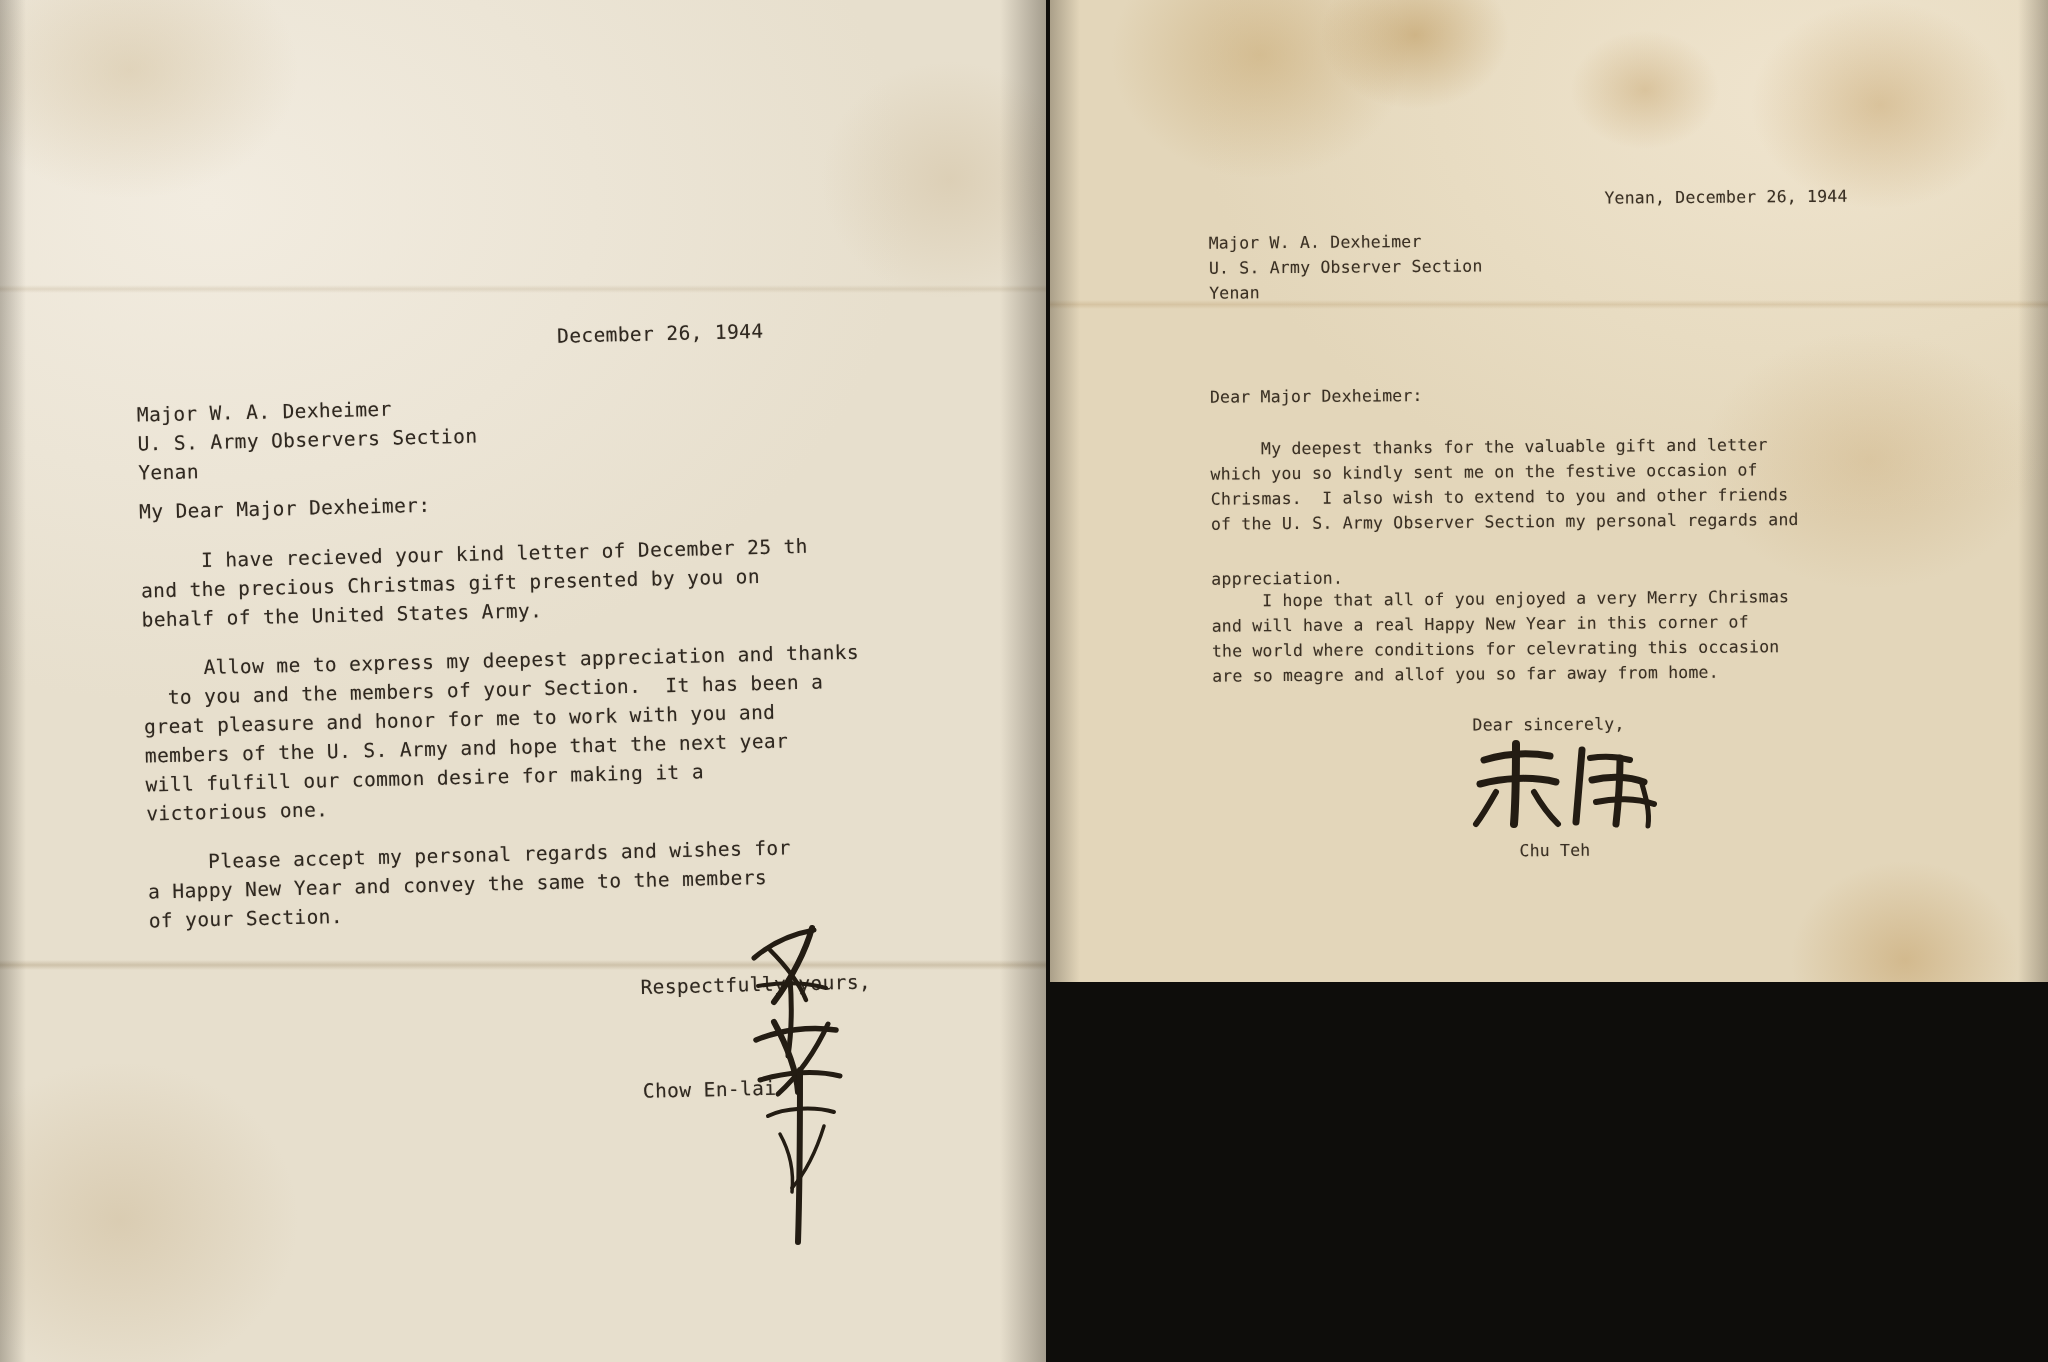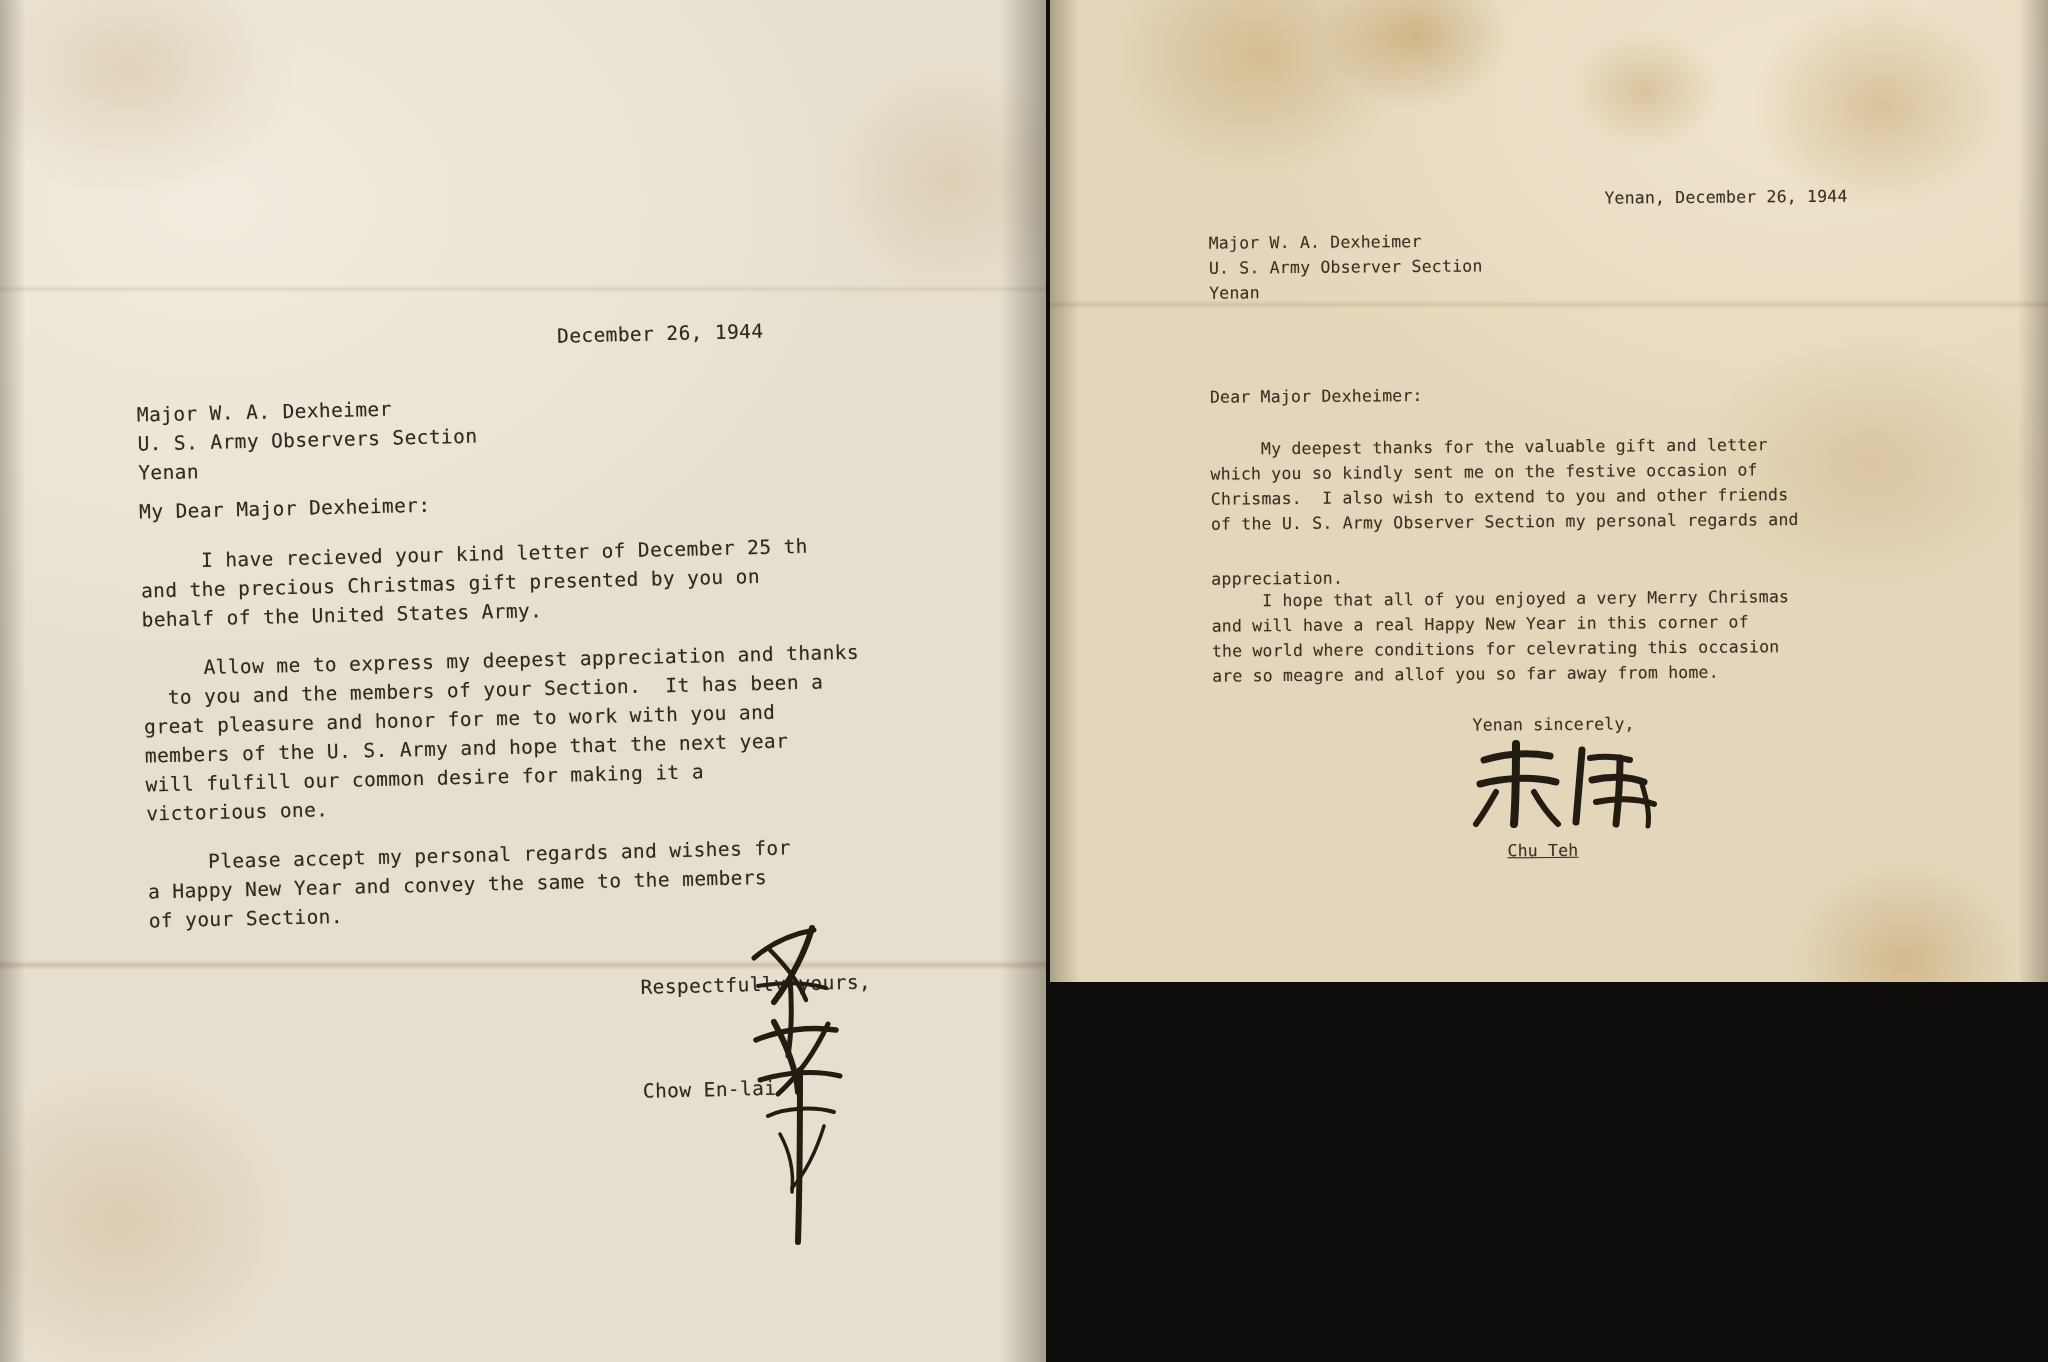--- a/index.html
+++ b/index.html
@@ -201,22 +201,22 @@
       <div class="rt" style="left:160px; top:459px;">which you so kindly sent me on the festive occasion of</div>
       <div class="rt" style="left:160px; top:484px;">Chrismas.  I also wish to extend to you and other friends</div>
       <div class="rt" style="left:160px; top:509px;">of the U. S. Army Observer Section my personal regards and</div>
       <div class="rt" style="left:160px; top:564px;">appreciation.</div>
 
       <div class="rt" style="left:160px; top:586px;">     I hope that all of you enjoyed a very Merry Chrismas</div>
       <div class="rt" style="left:160px; top:611px;">and will have a real Happy New Year in this corner of</div>
       <div class="rt" style="left:160px; top:636px;">the world where conditions for celevrating this occasion</div>
       <div class="rt" style="left:160px; top:661px;">are so meagre and allof you so far away from home.</div>
 
-      <div class="rt" style="left:420px; top:712px;">Yenan sincerely,</div>
-      <div class="rt" style="left:454px; top:838px;text-decoration:underline;">Chu Teh</div>
+      <div class="rt" style="left:420px; top:712px;">Dear sincerely,</div>
+      <div class="rt" style="left:466px; top:838px;">Chu Teh</div>
     </div>
 
     <svg class="sig" style="left:420px; top:740px; width:200px; height:90px;" viewBox="0 0 200 90">
       <g stroke="#231c13" fill="none" stroke-linecap="round" stroke-linejoin="round">
         <path d="M14 20 C34 14, 58 12, 80 16" stroke-width="7"></path>
         <path d="M46 4 C46 30, 46 58, 44 84" stroke-width="8"></path>
         <path d="M10 44 C32 38, 62 36, 86 42" stroke-width="7"></path>
         <path d="M26 52 C18 66, 12 76, 6 84" stroke-width="6"></path>
         <path d="M64 52 C72 66, 80 76, 88 84" stroke-width="6"></path>
         <path d="M112 10 C110 34, 108 58, 106 82" stroke-width="7"></path>

